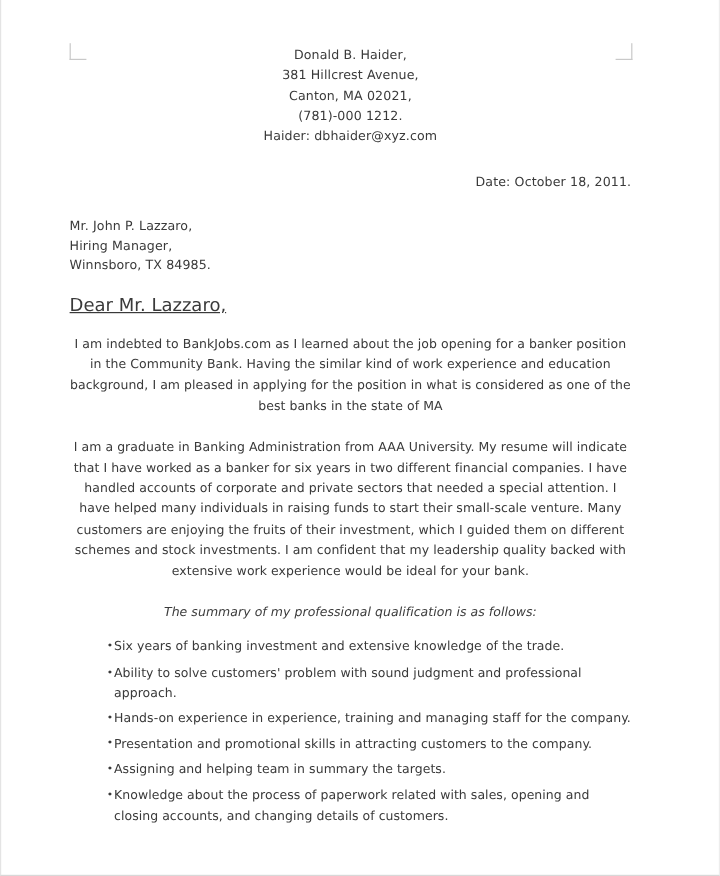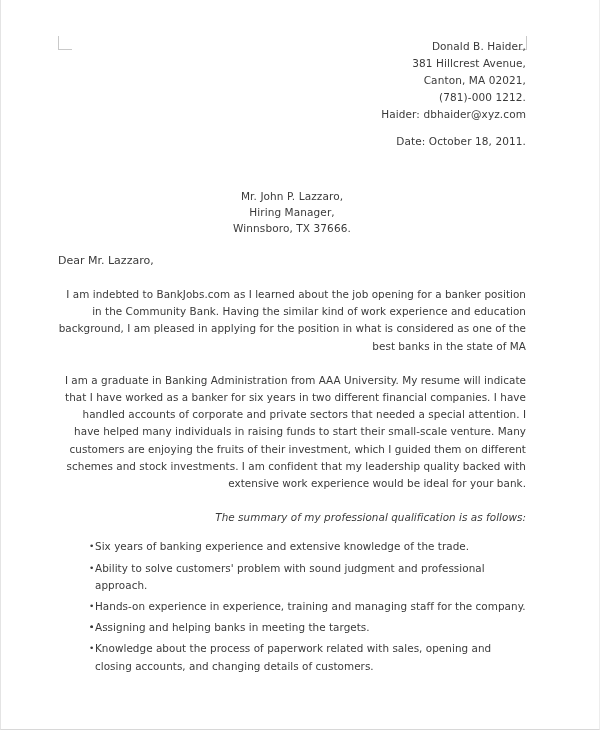--- a/index.html
+++ b/index.html
@@ -59,52 +59,53 @@
 
   .sender-block {
     text-align: right;
     font-size: 10.5px;
     line-height: 17px;
     letter-spacing: 0.1px;
   }
   .sender-block .line {
     display: block;
     white-space: nowrap;
+    text-align: center;
   }
 
   .date-line {
     text-align: right;
     font-size: 10.5px;
     line-height: 17px;
-    margin-top: 10px;
+    margin-top: 21px;
     letter-spacing: 0.1px;
   }
 
   .recipient-block {
-    margin-top: 38px;
+    margin-top: 20px;
     font-size: 10.5px;
     line-height: 16px;
     letter-spacing: 0.1px;
-    text-align: center;
   }
   .recipient-block .line {
     display: block;
   }
 
   .salutation {
     margin-top: 17px;
-    font-size: 11px;
+    font-size: 15px;
     line-height: 16px;
+    text-decoration: underline;
   }
 
   p.para {
     margin: 17px 0 0 0;
     font-size: 10.4px;
     line-height: 17.2px;
-    text-align: right;
+    text-align: center;
     letter-spacing: 0.05px;
   }
 
   .list-intro {
     margin-top: 18px;
     font-style: italic;
   }
 
   ul.qualifications {
     list-style: none;
@@ -143,34 +144,34 @@
       <span class="line">Canton, MA 02021,</span>
       <span class="line">(781)-000 1212.</span>
       <span class="line">Haider: dbhaider@xyz.com</span>
     </div>
 
     <div class="date-line">Date: October 18, 2011.</div>
 
     <div class="recipient-block">
       <span class="line">Mr. John P. Lazzaro,</span>
       <span class="line">Hiring Manager,</span>
-      <span class="line">Winnsboro, TX 37666.</span>
+      <span class="line">Winnsboro, TX 84985.</span>
     </div>
 
     <div class="salutation">Dear Mr. Lazzaro,</div>
 
     <p class="para">I am indebted to BankJobs.com as I learned about the job opening for a banker position in the Community Bank. Having the similar kind of work experience and education background, I am pleased in applying for the position in what is considered as one of the best banks in the state of MA</p>
 
     <p class="para">I am a graduate in Banking Administration from AAA University. My resume will indicate that I have worked as a banker for six years in two different financial companies. I have handled accounts of corporate and private sectors that needed a special attention. I have helped many individuals in raising funds to start their small-scale venture. Many customers are enjoying the fruits of their investment, which I guided them on different schemes and stock investments. I am confident that my leadership quality backed with extensive work experience would be ideal for your bank.</p>
 
     <p class="para list-intro">The summary of my professional qualification is as follows:</p>
 
     <ul class="qualifications">
-      <li><span class="bullet-glyph">•</span><span>Six years of banking experience and extensive knowledge of the trade.</span></li>
+      <li><span class="bullet-glyph">•</span><span>Six years of banking investment and extensive knowledge of the trade.</span></li>
       <li><span class="bullet-glyph">•</span><span>Ability to solve customers' problem with sound judgment and professional approach.</span></li>
       <li><span class="bullet-glyph">•</span><span>Hands-on experience in experience, training and managing staff for the company.</span></li>
-      <li><span class="bullet-glyph">•</span></li>
-      <li><span class="bullet-glyph">•</span><span>Assigning and helping banks in meeting the targets.</span></li>
+      <li><span class="bullet-glyph">•</span><span>Presentation and promotional skills in attracting customers to the company.</span></li>
+      <li><span class="bullet-glyph">•</span><span>Assigning and helping team in summary the targets.</span></li>
       <li><span class="bullet-glyph">•</span><span>Knowledge about the process of paperwork related with sales, opening and closing accounts, and changing details of customers.</span></li>
     </ul>
 
   </div>
 </div>
 
 </body></html>

